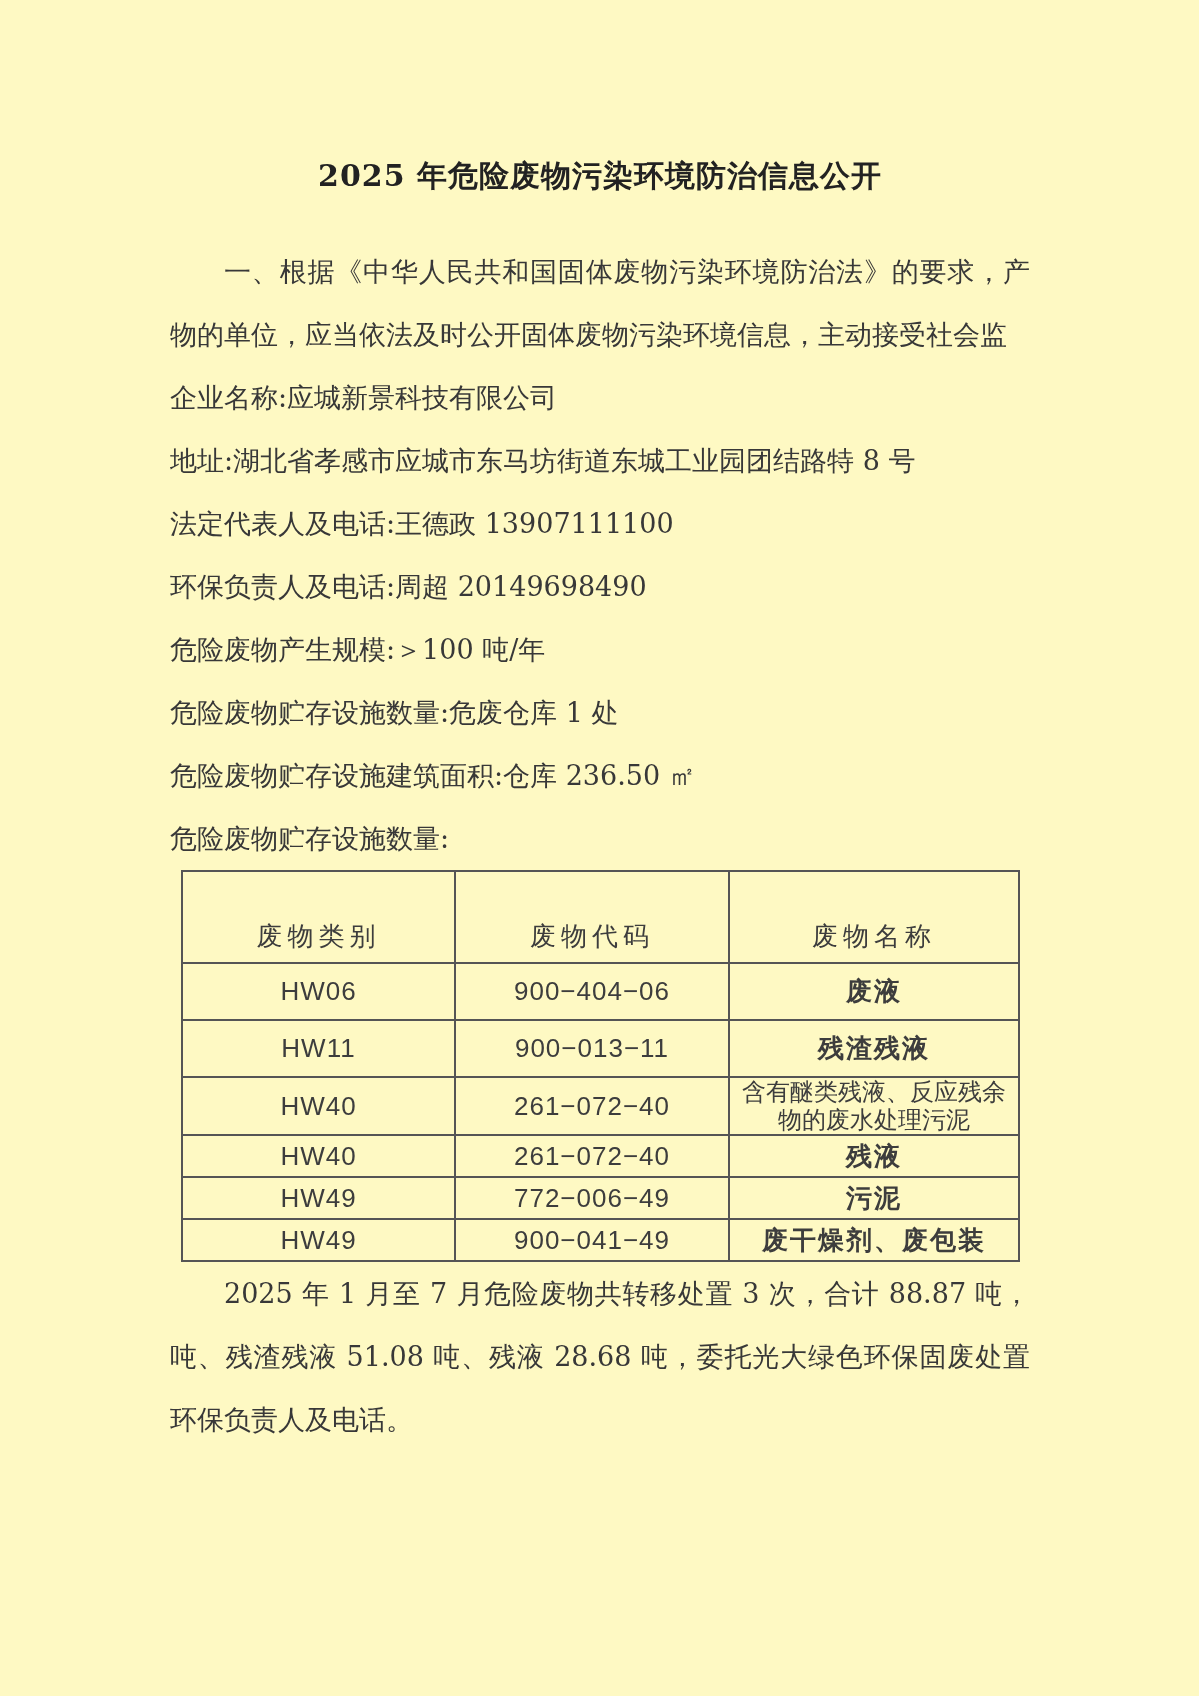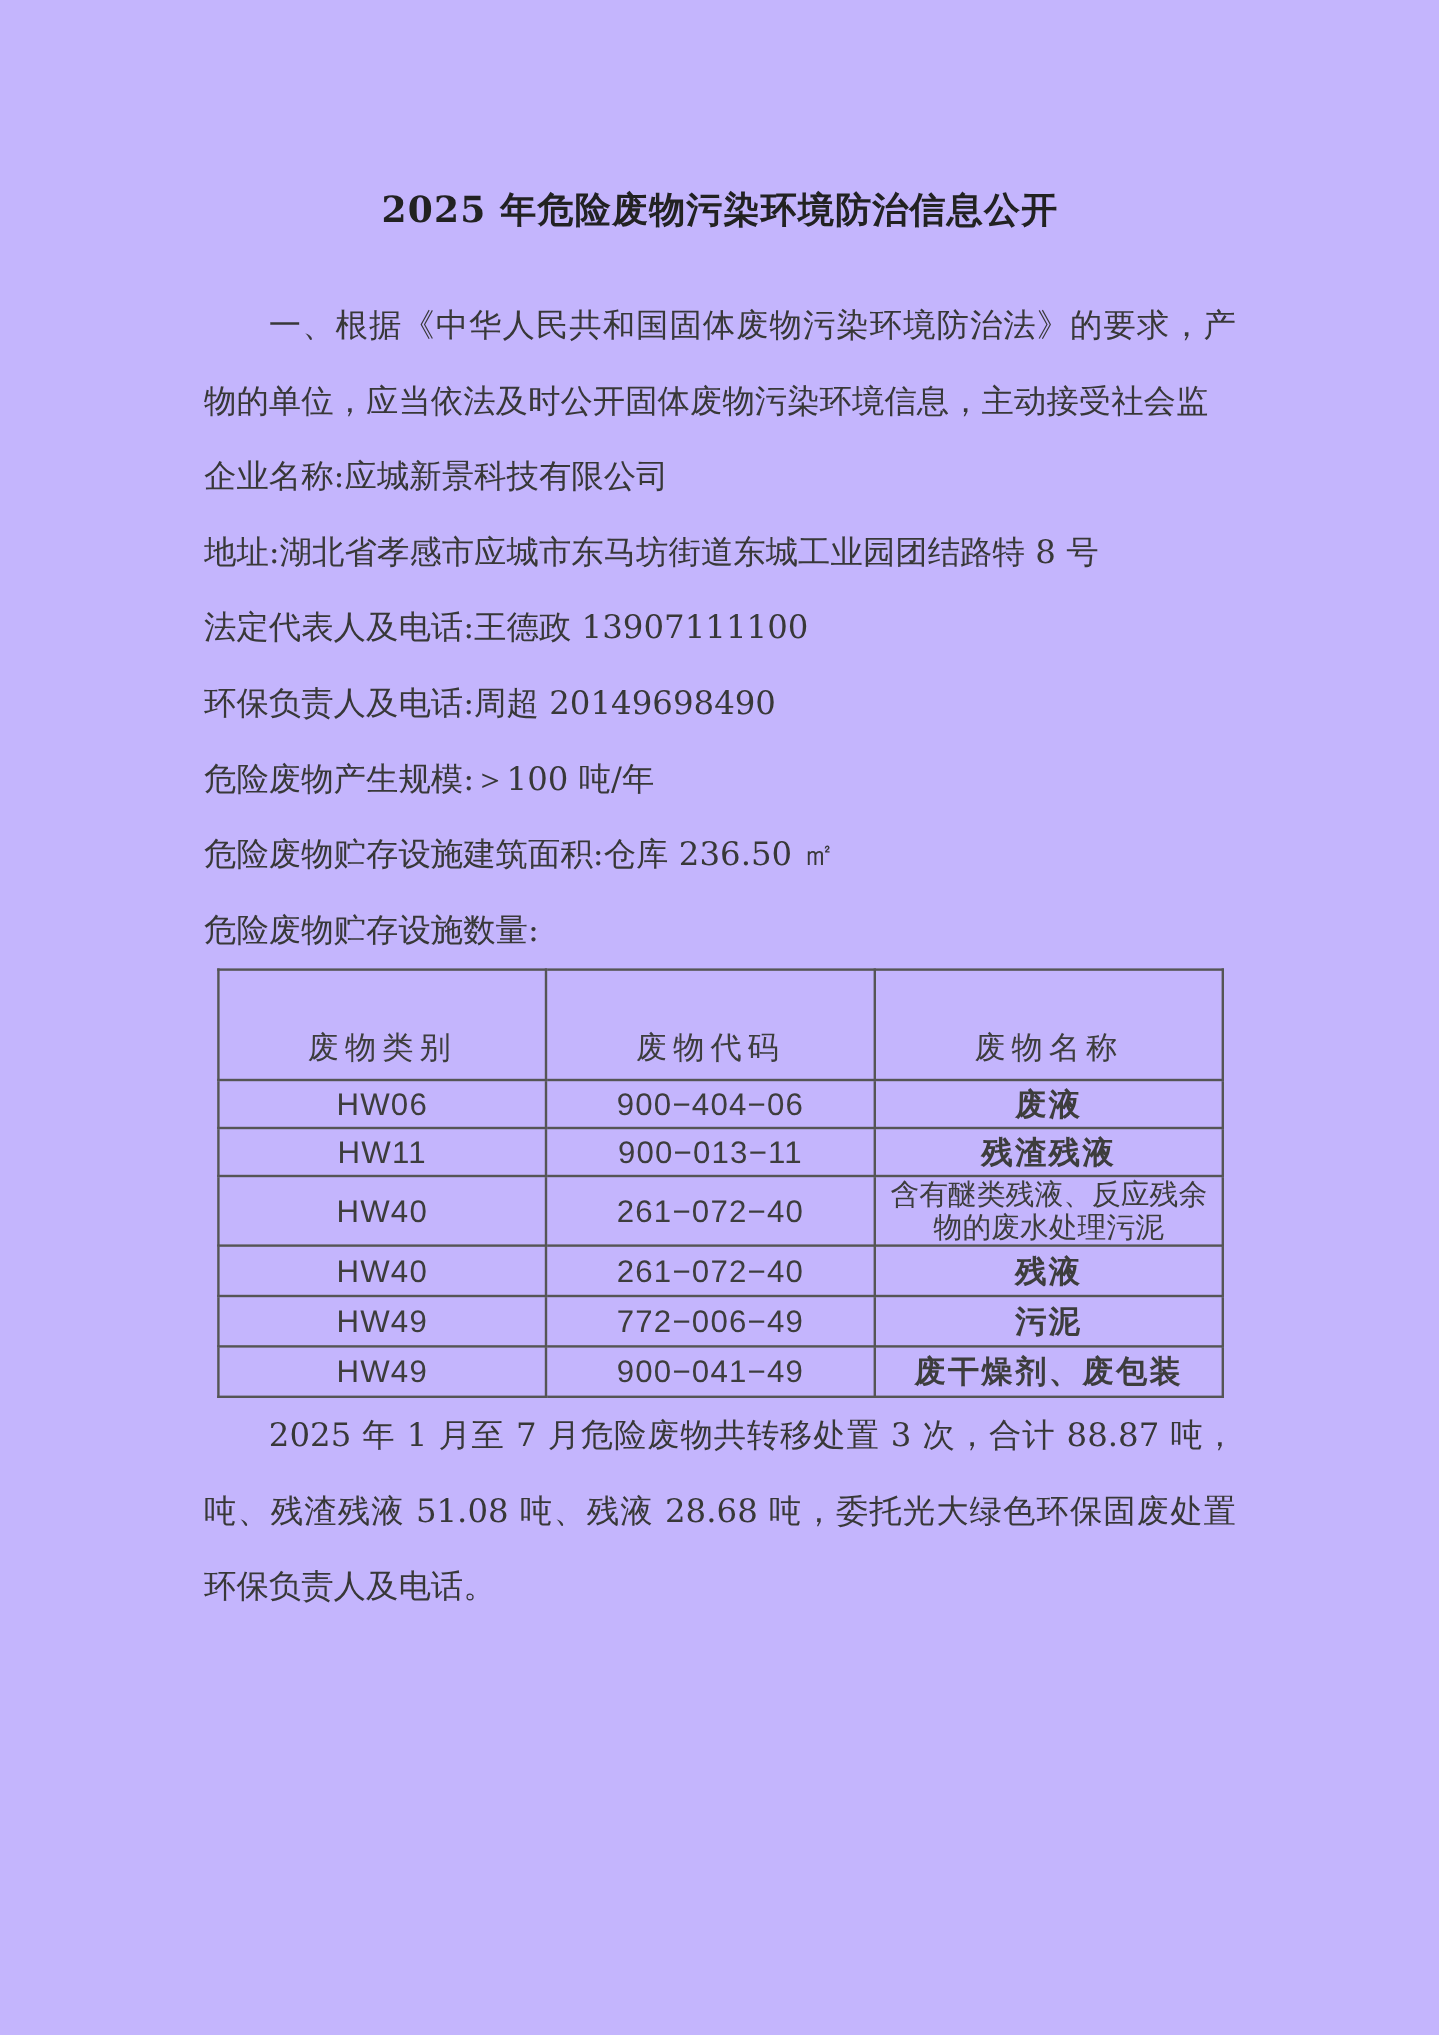--- a/index.html
+++ b/index.html
@@ -5,21 +5,21 @@
   html, body {
     margin: 0;
     padding: 0;
     background: #ffffff;
   }
   .page {
     position: relative;
     width: 1199px;
     height: 1696px;
     margin: 0 auto;
-    background: #c4b5fd;
+    background: #fef9c3;
     overflow: hidden;
     box-sizing: border-box;
     padding: 158px 169px 0 170px;
     font-family: "DejaVu Serif", "Liberation Serif", serif;
     color: #383838;
   }
   .title {
     margin: 0 0 46px 0;
     font-size: 30px;
     line-height: 36px;
@@ -53,21 +53,21 @@
     color: #3d3d3d;
   }
   tr.head { height: 92px; }
   tr.head td {
     vertical-align: bottom;
     padding-bottom: 8px;
     font-size: 26px;
     letter-spacing: 5px;
   }
   tr.row { height: 42px; }
-  tr.row-sm { height: 40px; }
+  tr.row-sm { height: 57px; }
   tr.row-tall { height: 58px; }
   td.lat {
     font-family: "Liberation Sans", "DejaVu Sans", sans-serif;
     font-size: 26px;
     letter-spacing: 1px;
     color: #4a4a4a;
     vertical-align: middle;
   }
   td.cn {
     font-size: 26px;
@@ -94,20 +94,21 @@
   <h1 class="title">2025 年危险废物污染环境防治信息公开</h1>
 
   <p class="line indent stretch">一、根据《中华人民共和国固体废物污染环境防治法》的要求，产生固体废</p>
   <p class="line">物的单位，应当依法及时公开固体废物污染环境信息，主动接受社会监督。</p>
 
   <p class="line">企业名称:应城新景科技有限公司</p>
   <p class="line">地址:湖北省孝感市应城市东马坊街道东城工业园团结路特 8 号</p>
   <p class="line">法定代表人及电话:王德政 13907111100</p>
   <p class="line">环保负责人及电话:周超 20149698490</p>
   <p class="line">危险废物产生规模:＞100 吨/年</p>
+  <p class="line">危险废物贮存设施数量:危废仓库 1 处</p>
   <p class="line">危险废物贮存设施建筑面积:仓库 236.50 ㎡</p>
   <p class="line">危险废物贮存设施数量:</p>
 
   <table class="waste">
     <colgroup>
         <col class="col1">
         <col class="col2">
         <col class="col3">
       </colgroup>
     <tbody>

